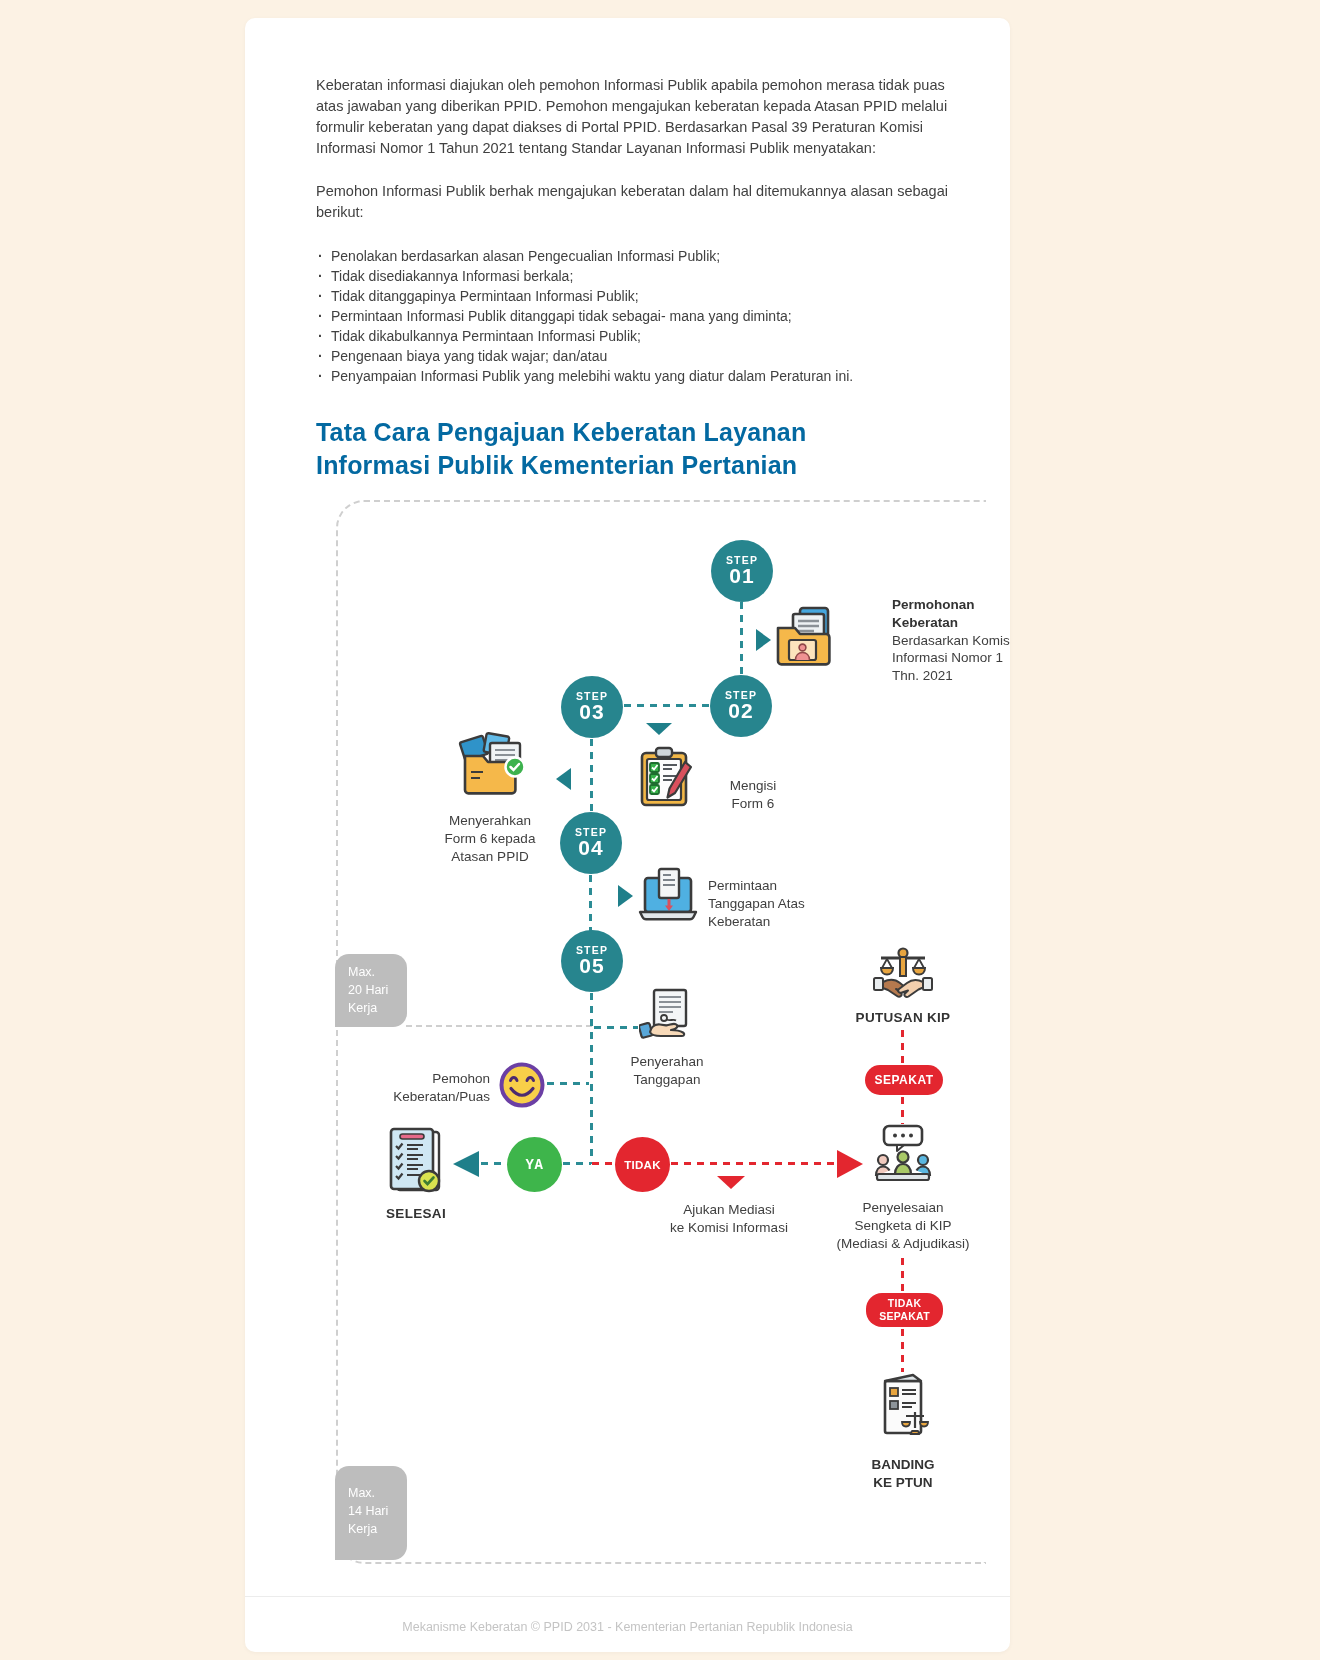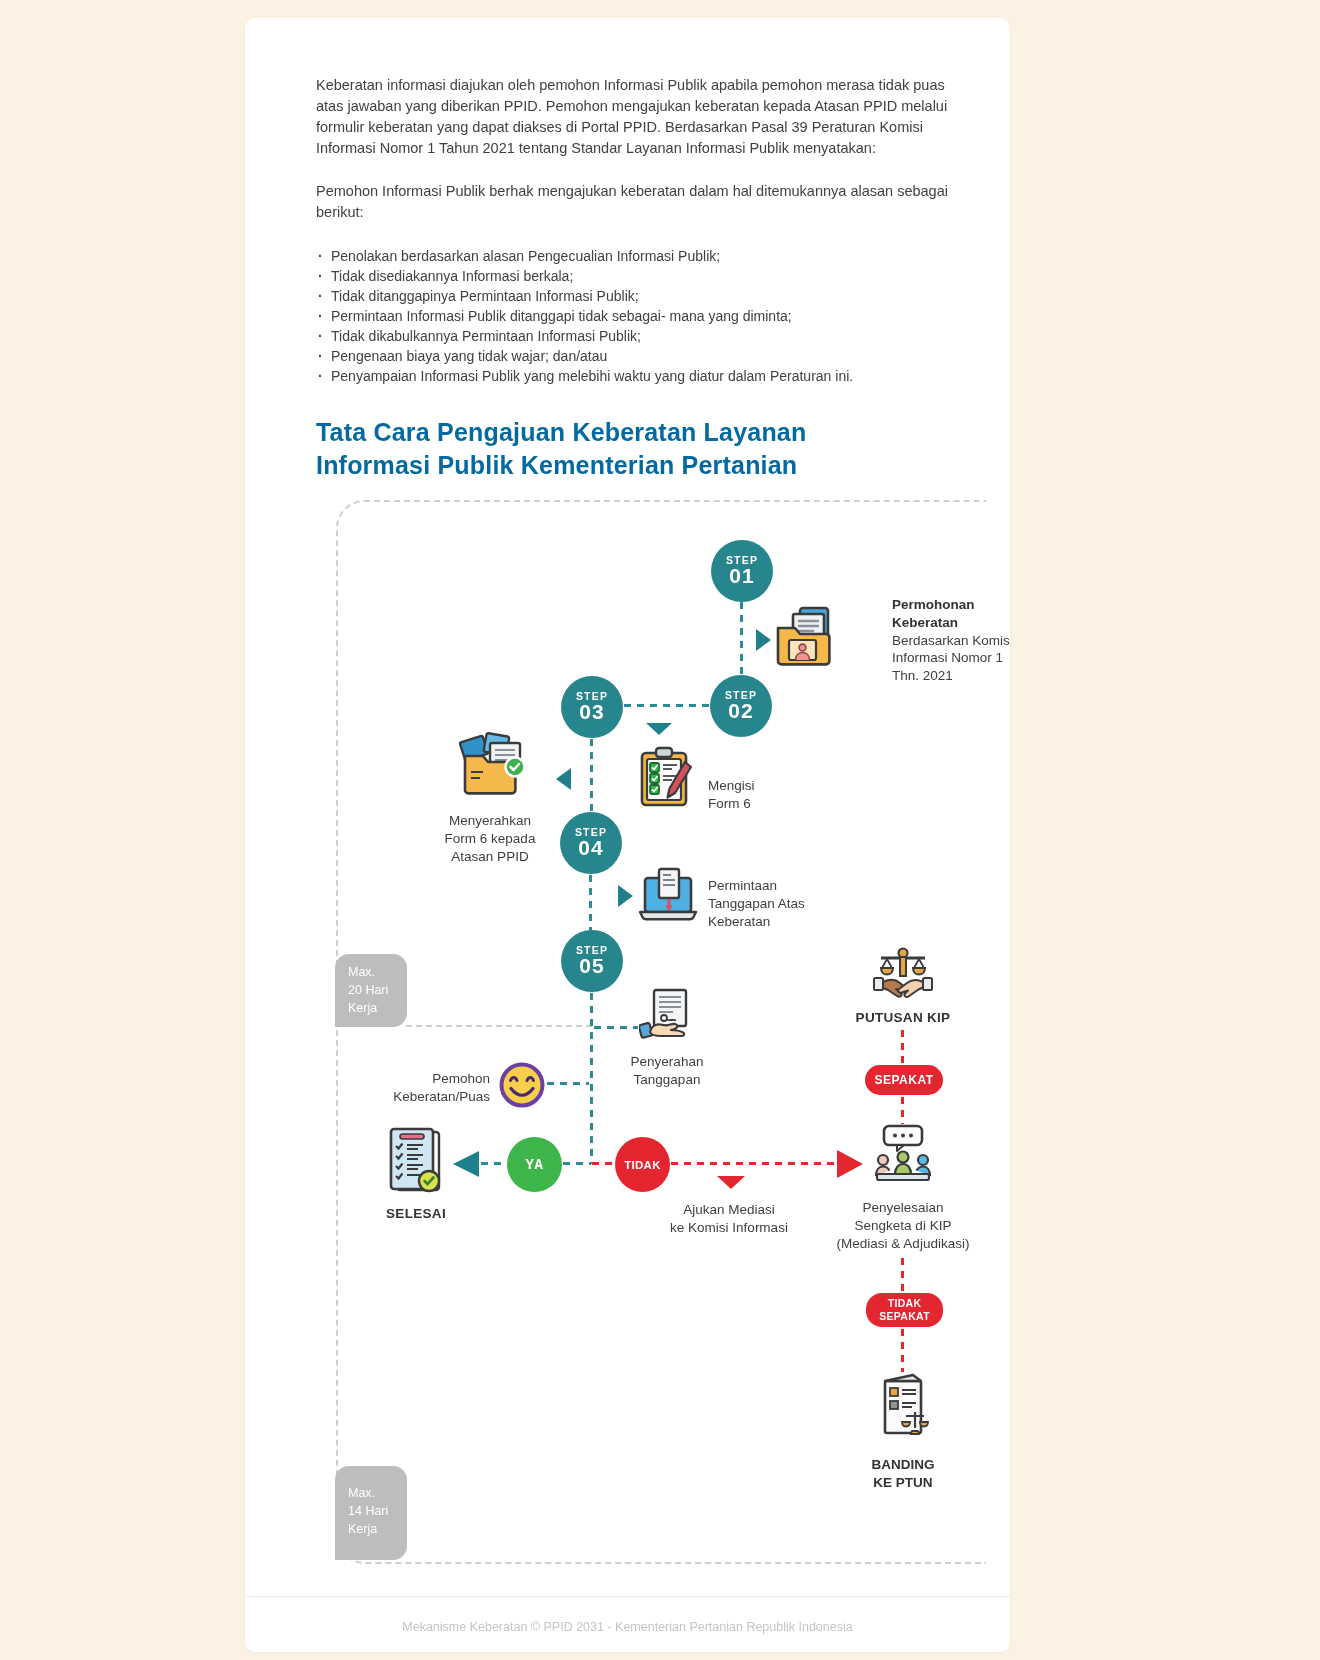--- a/index.html
+++ b/index.html
@@ -182,21 +182,21 @@
         <rect x="11" y="17" width="9" height="9" rx="1.5" fill="#37b14a" stroke="#1e6e2f" stroke-width="1.8"></rect>
         <path d="M13 21.5l2 2 3.5-4.5" stroke="#fff" stroke-width="1.8" fill="none"></path>
         <rect x="11" y="28" width="9" height="9" rx="1.5" fill="#37b14a" stroke="#1e6e2f" stroke-width="1.8"></rect>
         <path d="M13 32.5l2 2 3.5-4.5" stroke="#fff" stroke-width="1.8" fill="none"></path>
         <rect x="11" y="39" width="9" height="9" rx="1.5" fill="#37b14a" stroke="#1e6e2f" stroke-width="1.8"></rect>
         <path d="M13 43.5l2 2 3.5-4.5" stroke="#fff" stroke-width="1.8" fill="none"></path>
         <path d="M24 19h14M24 23h9M24 30h14M24 34h9" stroke="#55595e" stroke-width="2.2"></path>
         <path d="M46 16l6 5-16 26-7.5 4.5 2-9z" fill="#d9505d" stroke="#3b3b3b" stroke-width="2.2" stroke-linejoin="round"></path>
       </svg>
     </span>
-    <div class="abs lbl" style="left:463px;top:317px;width:90px;">
+    <div class="abs lbl" style="left:463px;top:317px;width:90px;text-align:center;">
       <div>Mengisi</div>
       <div>Form 6</div>
     </div>
 
     <span class="abs" style="left:209px;top:270px;">
       <svg width="76" height="70" viewBox="0 0 76 70">
         <g transform="rotate(-18 22 18)">
             <rect x="8" y="8" width="24" height="19" rx="2" fill="#2f93c9" stroke="#3b3b3b" stroke-width="2.4"></rect>
           </g>
         <g transform="rotate(10 44 14)">

